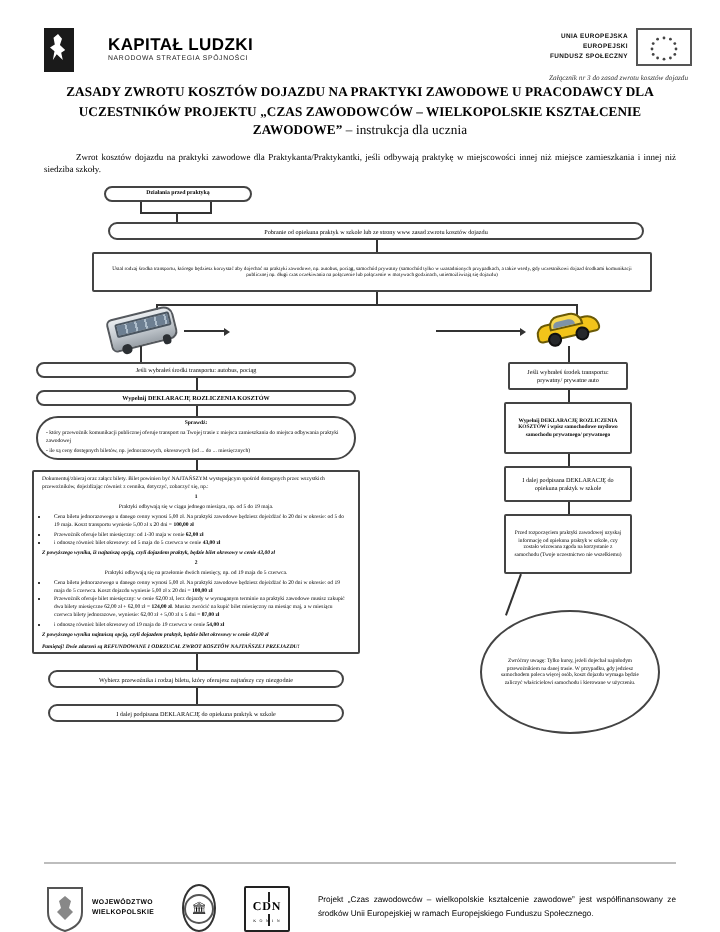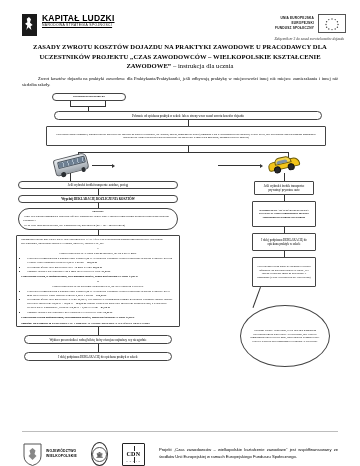--- a/index.html
+++ b/index.html
@@ -8,21 +8,21 @@
     background:#ffffff;
     font-family:"Liberation Serif", serif;
     color:#000;
     overflow:hidden;
     position:relative;
   }
   .page{position:relative;width:360px;height:466px;}
 
   
   .header{display:flex;align-items:flex-start;justify-content:space-between;padding:14px 14px 0 22px;}
-  .kl-logo{display:flex;align-items:flex-start;gap:5px;text-decoration:underline;}
+  .kl-logo{display:flex;align-items:center;gap:17px;}
   .kl-mark{width:15px;height:22px;background:#1a1a1a;position:relative;flex:0 0 auto;}
   .kl-mark:after{
     content:"";position:absolute;left:3px;top:3px;width:8px;height:13px;
     background:#fff;
     clip-path:polygon(50% 0,75% 18%,62% 42%,95% 62%,70% 72%,80% 100%,42% 78%,18% 100%,28% 66%,0 52%,30% 40%,22% 14%);
   }
   .kl-text{line-height:1;}
   .kl-title{font-family:"Liberation Sans",sans-serif;font-weight:bold;font-size:8.5px;letter-spacing:.2px;}
   .kl-sub{font-family:"Liberation Sans",sans-serif;font-size:3.4px;letter-spacing:.35px;color:#222;margin-top:1.5px;}
 

